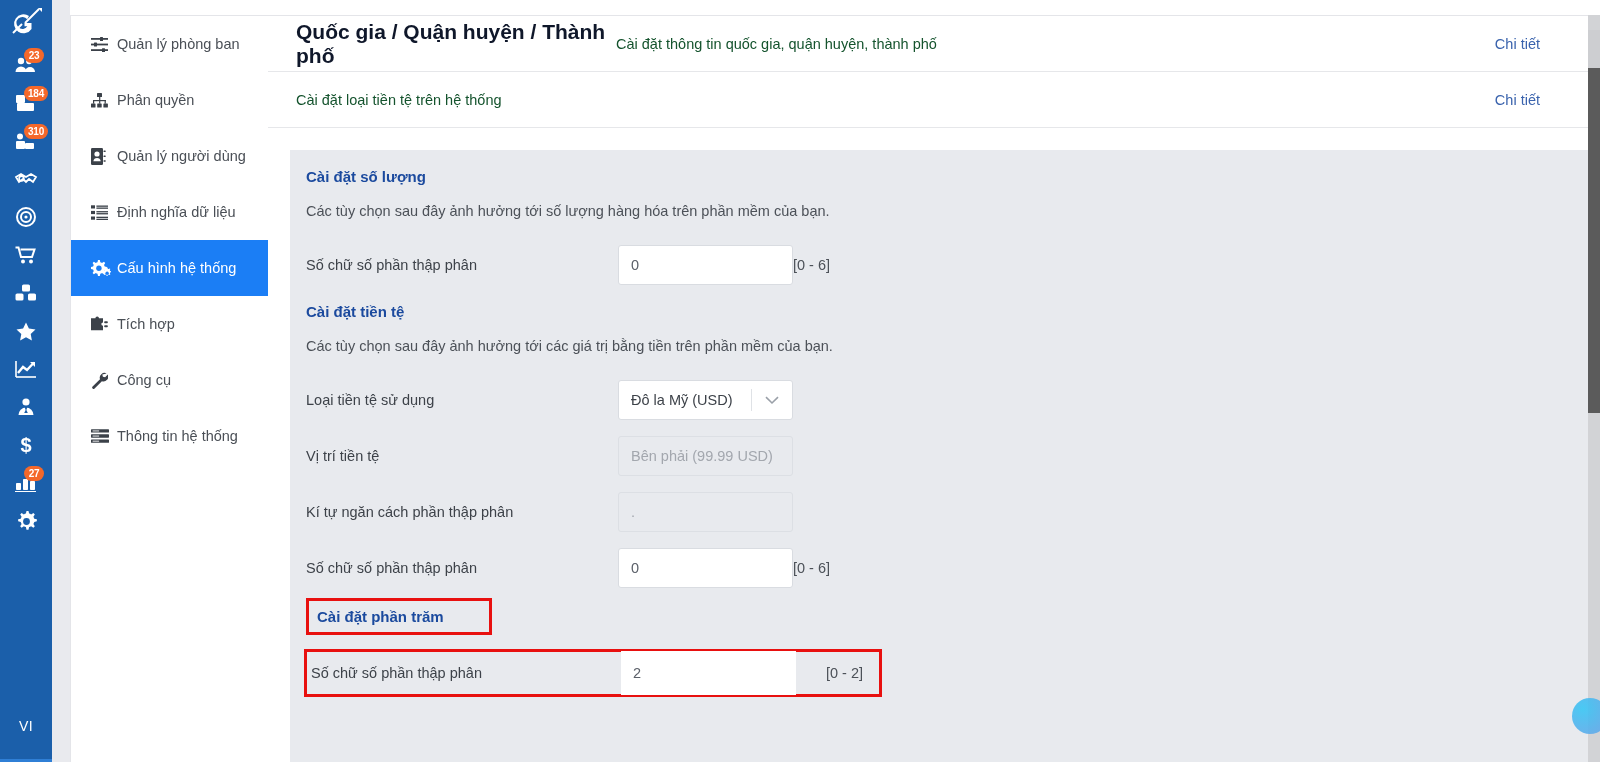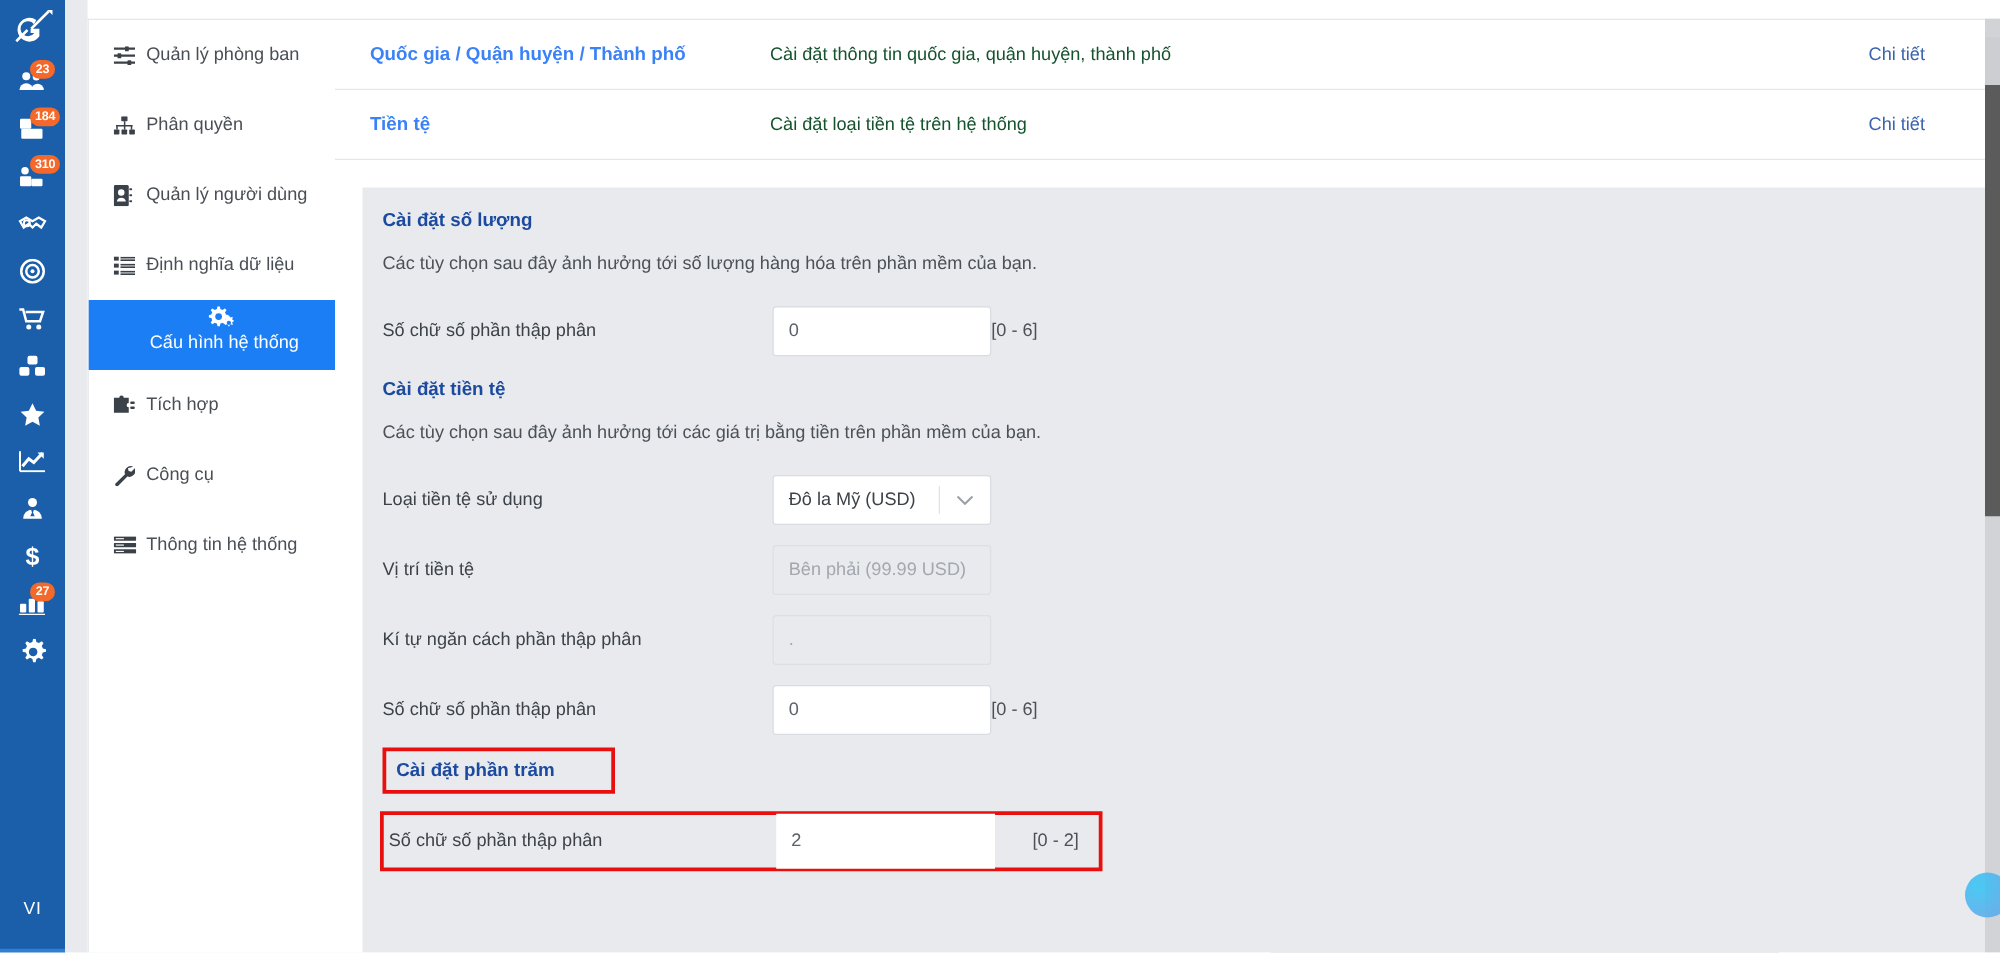--- a/index.html
+++ b/index.html
@@ -67,21 +67,20 @@
     height: 56px;
     display: flex; align-items: center;
     padding-left: 20px;
     color: #4a4f56;
     font-size: 14.5px;
     cursor: pointer;
   }
   .menu-item.active {
     background: #1b7ef5;
     color: #ffffff;
-    flex-direction: column;
   }
   .menu-item .mi-icon {
     width: 26px; height: 20px;
     display: flex; align-items: center; justify-content: flex-start;
     flex: 0 0 26px;
     color: #3b4149;
   }
   .menu-item.active .mi-icon { color: #ffffff; }
   .menu-item .mi-icon svg { display:block; fill: currentColor; }
   .menu-item .mi-label { white-space: nowrap; }
@@ -96,21 +95,21 @@
   }
   .setting-row {
     position: relative;
     height: 56px;
     display: flex; align-items: center;
     border-bottom: 1px solid #e6e7ea;
     padding: 0 28px;
   }
   .sr-title {
     width: 320px;
-    font-size: 15px; font-weight: bold; color: #3b82f6;
+    font-size: 21px; font-weight: bold; color: #0f172a;
   }
   .sr-desc {
     flex: 1;
     font-size: 14.5px; color: #14532d;
   }
   .sr-link {
     font-size: 14.5px; color: #3a63ad; cursor: pointer;
     padding-right: 32px;
   }
 
@@ -477,21 +476,20 @@
 
   <div class="content">
 
     <div class="setting-row">
       <div class="sr-title">Quốc gia / Quận huyện / Thành phố</div>
       <div class="sr-desc">Cài đặt thông tin quốc gia, quận huyện, thành phố</div>
       <div class="sr-link">Chi tiết</div>
     </div>
 
     <div class="setting-row">
-      <div class="sr-title">Tiền tệ</div>
       <div class="sr-desc">Cài đặt loại tiền tệ trên hệ thống</div>
       <div class="sr-link">Chi tiết</div>
     </div>
 
     <div class="gray-panel">
 
       
       <div class="sec-title">Cài đặt số lượng</div>
       <div class="sec-desc">Các tùy chọn sau đây ảnh hưởng tới số lượng hàng hóa trên phần mềm của bạn.</div>
       <div class="field-row">

